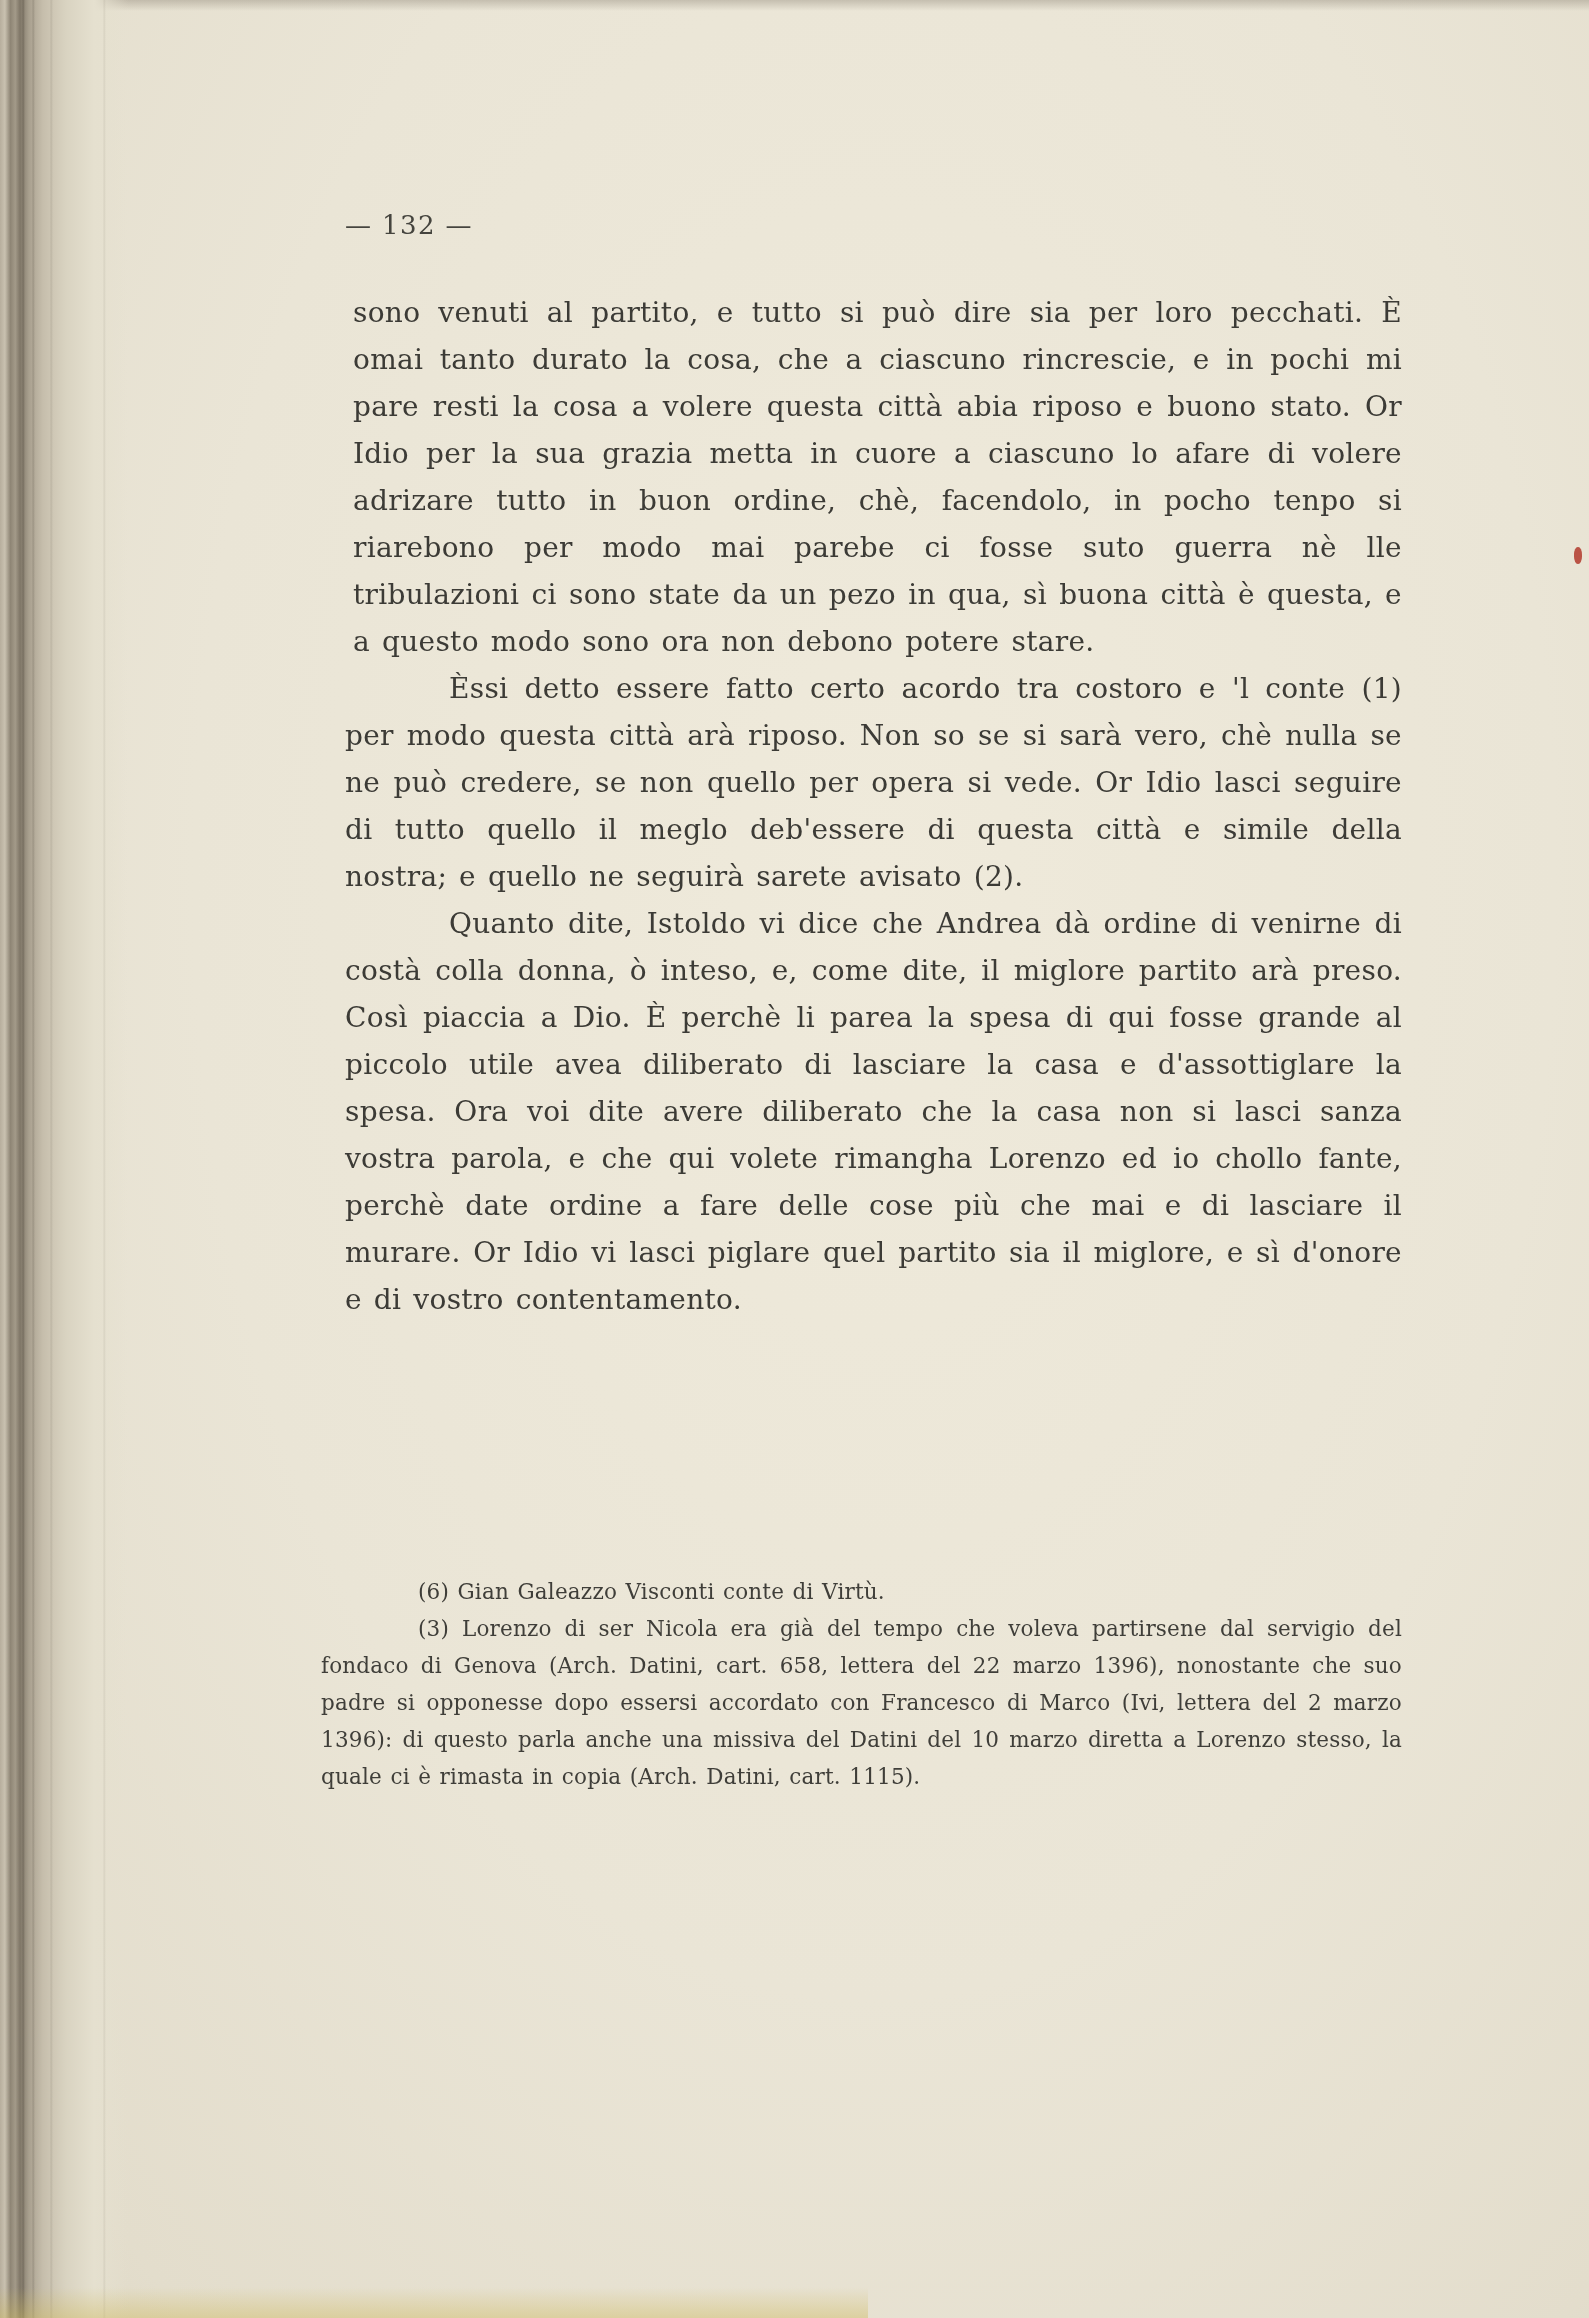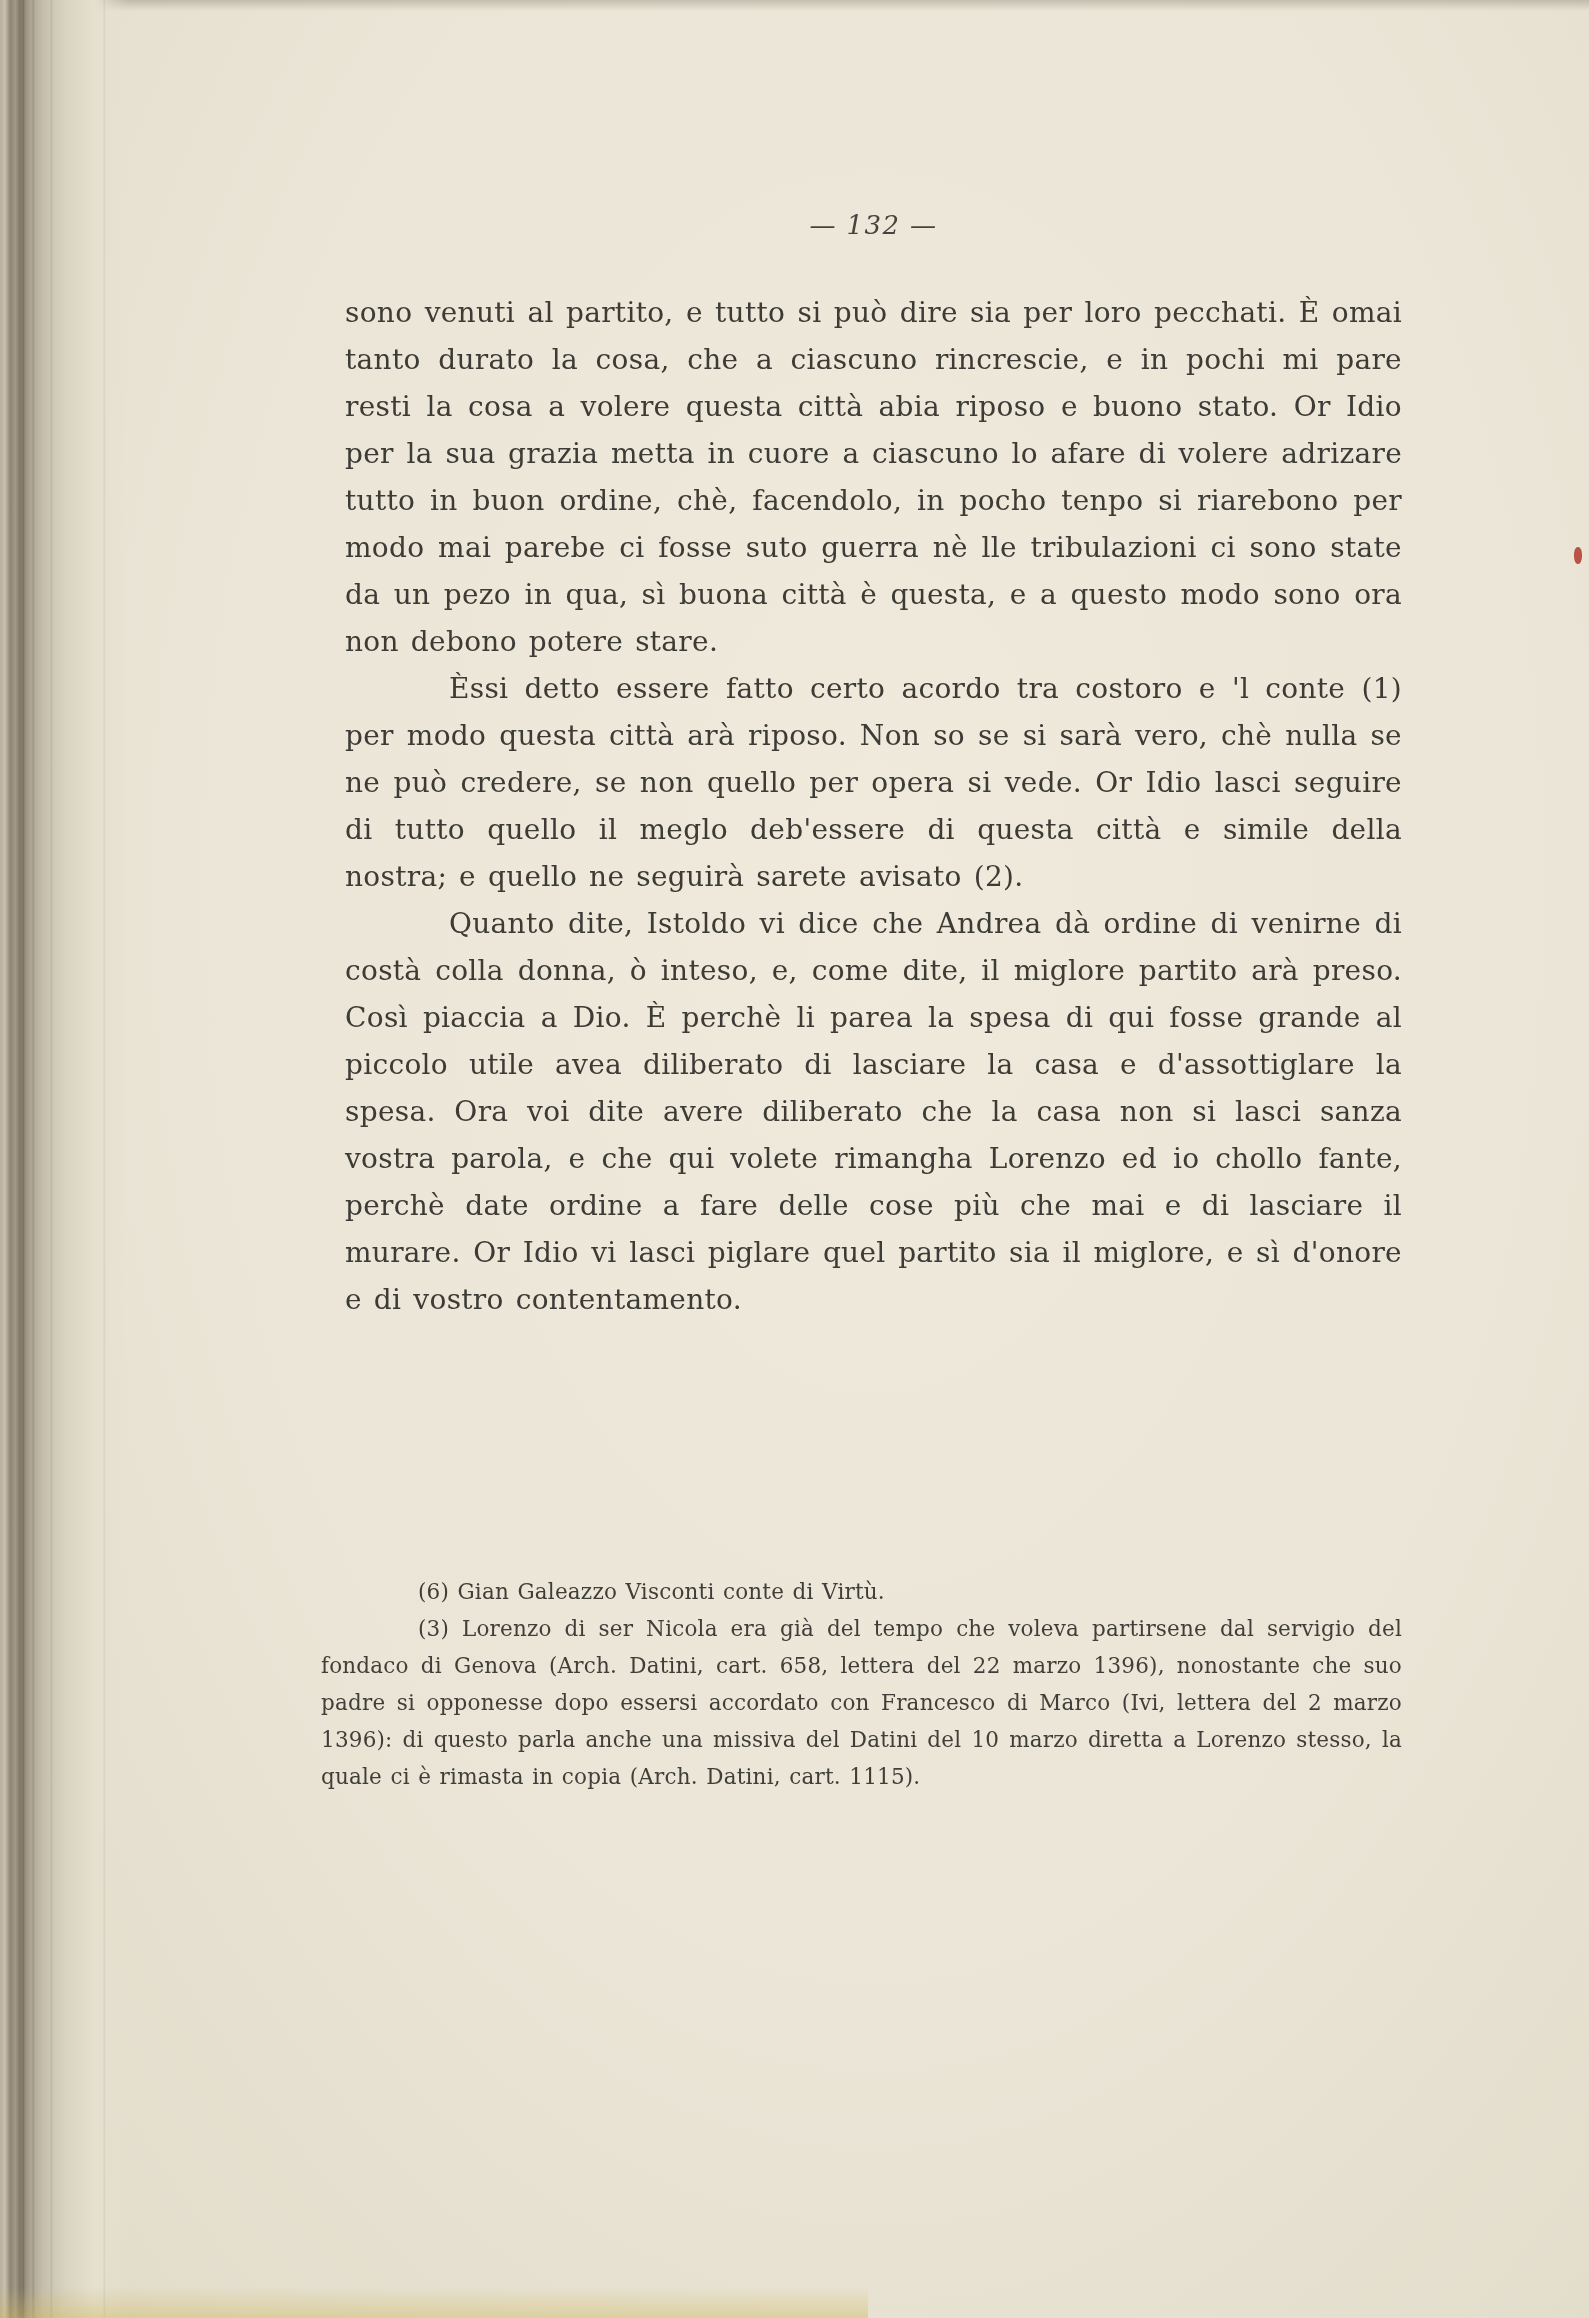--- a/index.html
+++ b/index.html
@@ -66,44 +66,44 @@
     width: 868px;
     height: 32px;
     background: linear-gradient(0deg, rgba(206,186,96,.45), rgba(206,186,96,0));
     pointer-events: none;
   }
   .page-number {
     position: absolute;
     left: 345px;
     top: 210px;
     width: 1057px;
-    text-align: center;
+    text-align: left;
     font-size: 26px;
     letter-spacing: 1.4px;
     color: #45443e;
-    font-style: italic;
   }
   .body-text {
     position: absolute;
     left: 345px;
     top: 289px;
     width: 1057px;
     font-size: 28px;
     line-height: 47px;
     color: #3c3b36;
     text-align: justify;
     letter-spacing: 0.3px;
     word-spacing: 2.8px;
   }
   .para {
     margin: 0;
     text-indent: 104px;
   }
   .para.no-indent {
     text-indent: 0;
+    margin-left: 8px;
   }
   .footnotes {
     position: absolute;
     left: 321px;
     top: 1573px;
     width: 1081px;
     font-size: 21.5px;
     line-height: 37px;
     color: #3f3e39;
     text-align: justify;

